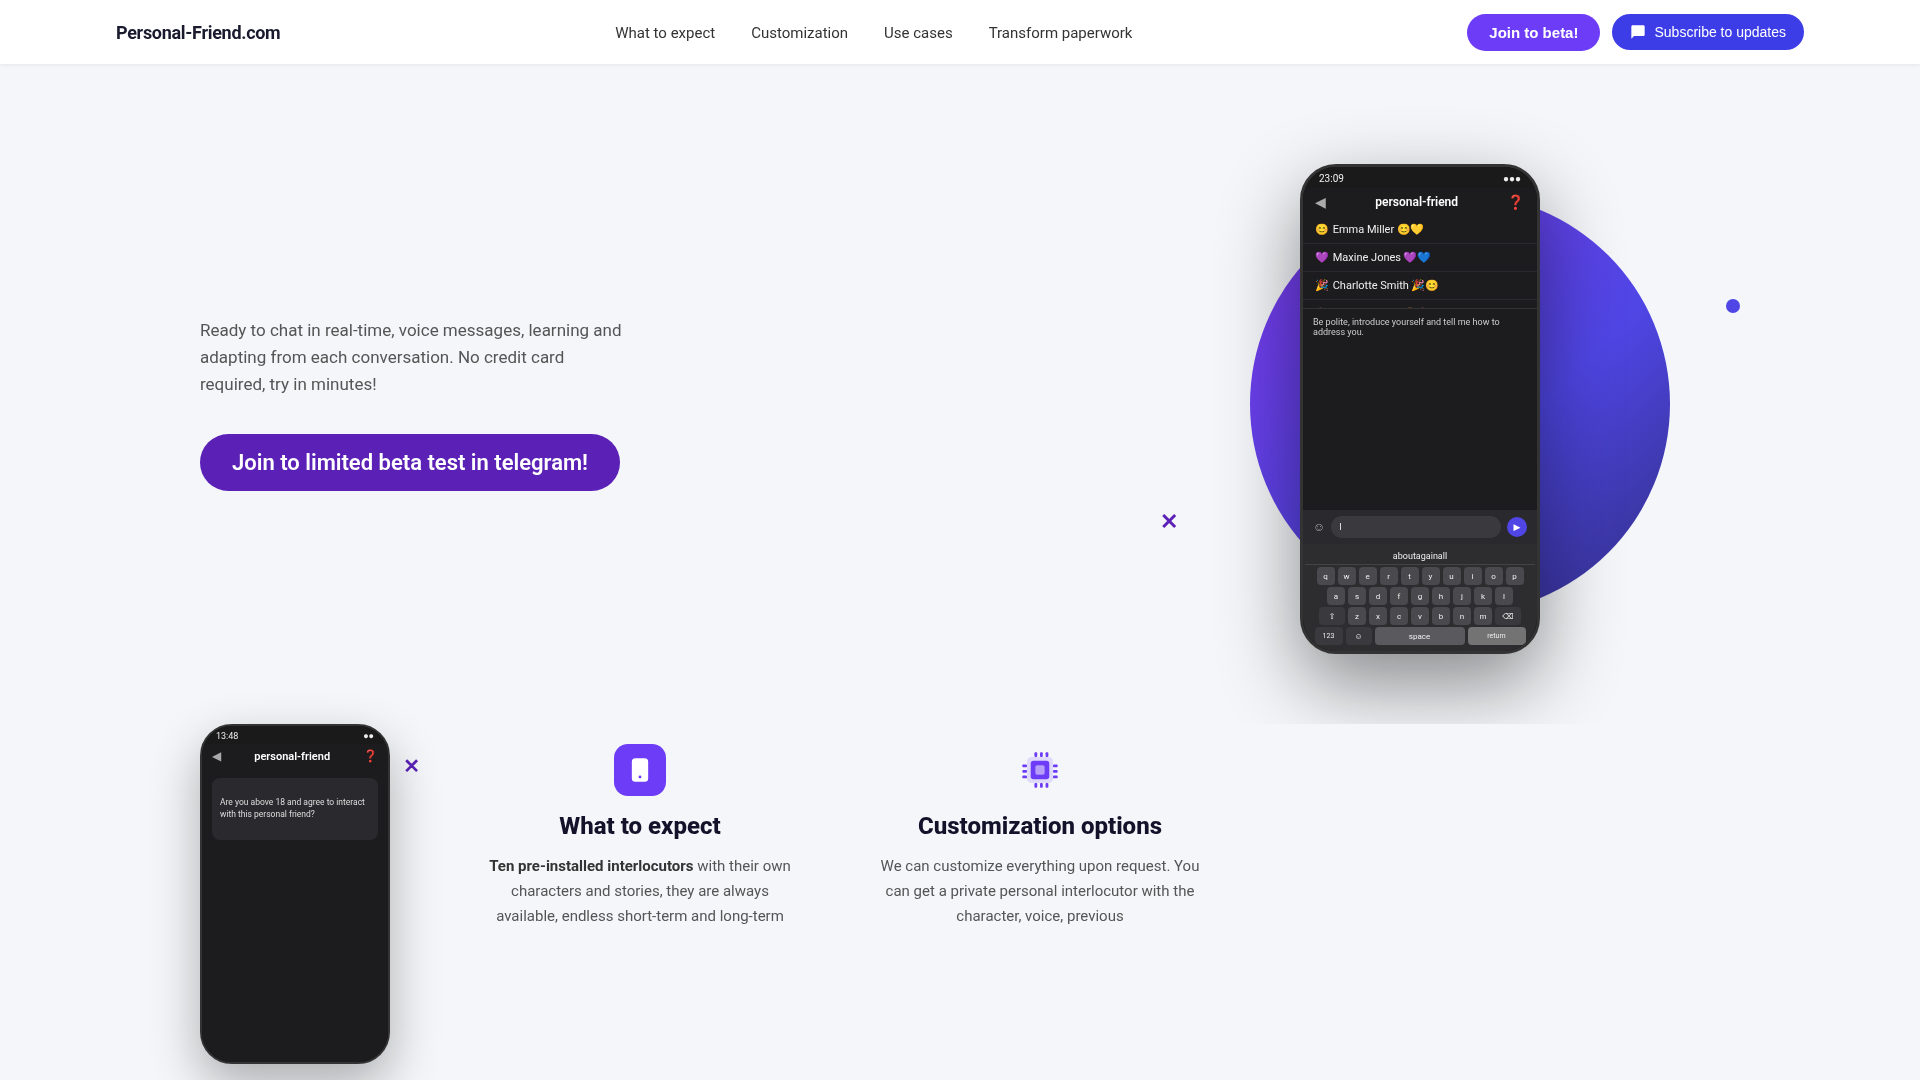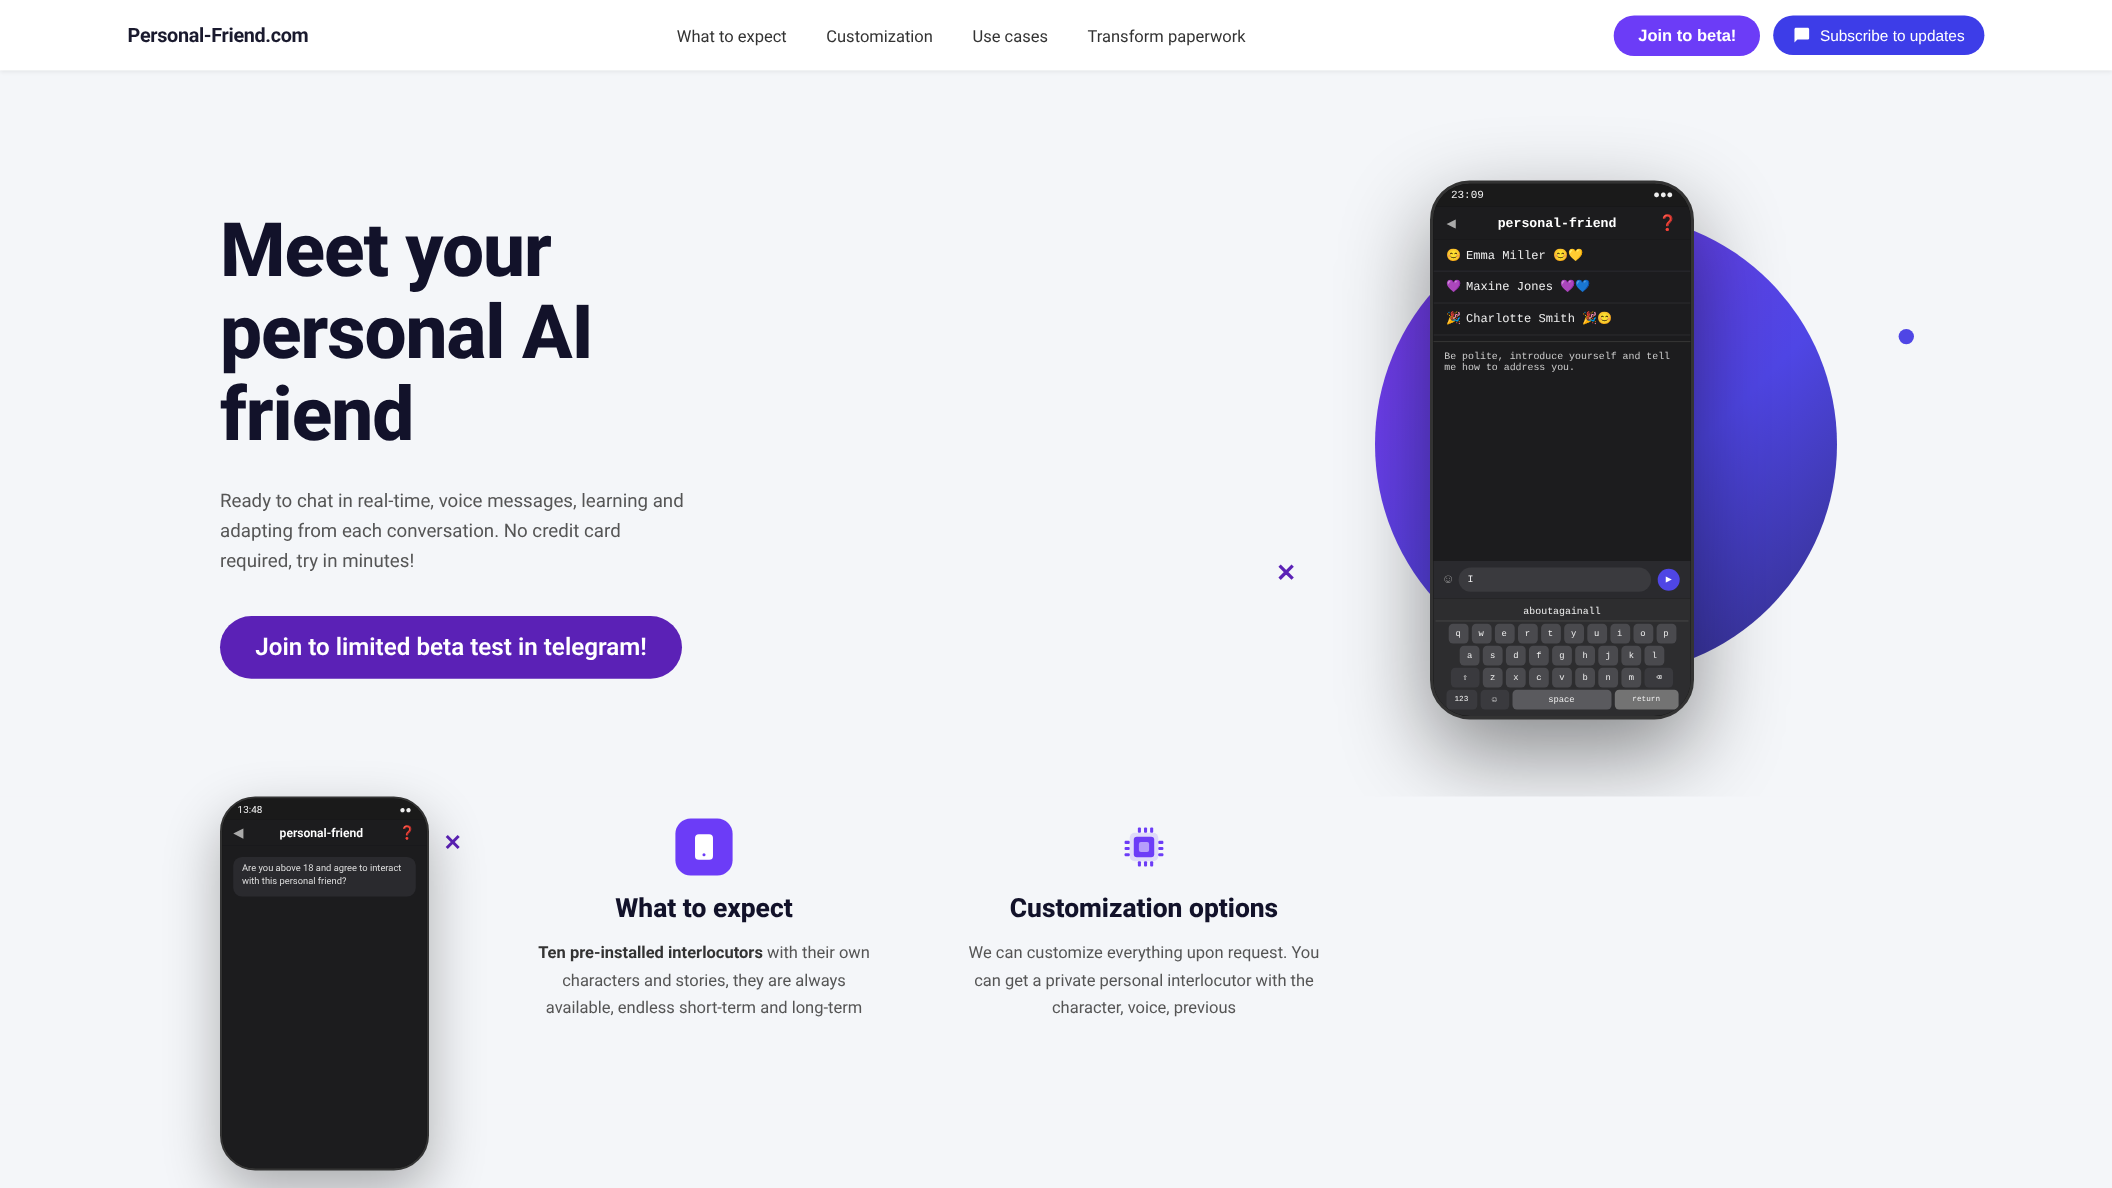--- a/index.html
+++ b/index.html
@@ -157,21 +157,20 @@
       z-index: 2;
       width: 240px;
       height: 490px;
       background: #111;
       border-radius: 36px;
       border: 3px solid #333;
       box-shadow: 0 30px 80px rgba(0,0,0,0.45);
       overflow: hidden;
       display: flex;
       flex-direction: column;
-      font-family: Liberation Mono, monospace;
     }
     .phone-status-bar {
       background: #1a1a1a;
       display: flex;
       justify-content: space-between;
       align-items: center;
       padding: 6px 16px 4px 16px;
       font-size: 10px;
       color: #eee;
     }
@@ -333,21 +332,21 @@
     .phone-mini-chat {
       background: #1c1c1e;
       flex: 1;
       padding: 10px;
       font-size: 9px;
       color: #ccc;
     }
     .chat-bubble {
       background: #2a2a2e;
       border-radius: 8px;
-      padding: 6px 8px;
+      padding: 19px 8px;
       margin-bottom: 6px;
       font-size: 8.5px;
       color: #ddd;
       line-height: 1.4;
     }
 
     
     .feature-col {
       display: flex;
       flex-direction: column;
@@ -409,21 +408,20 @@
       <svg viewBox="0 0 24 24" xmlns="http://www.w3.org/2000/svg">
         <path d="M20 2H4c-1.1 0-2 .9-2 2v18l4-4h14c1.1 0 2-.9 2-2V4c0-1.1-.9-2-2-2z"></path>
       </svg>
       <span>Subscribe to updates</span>
     </button>
   </div>
 </nav>
 
 <section class="hero">
   <div class="hero-text">
-    <h1 class="hero-title">Meet your personal AI friend</h1>
     <p class="hero-subtitle">Ready to chat in real-time, voice messages, learning and adapting from each conversation. No credit card required, try in minutes!</p>
     <a class="btn-cta">Join to limited beta test in telegram!</a>
   </div>
 
   <div class="hero-right">
     <div class="hero-circle"></div>
     <div class="hero-dot-blue"></div>
     <span class="hero-cross">✕</span>
 
     <div class="phone-mockup">

